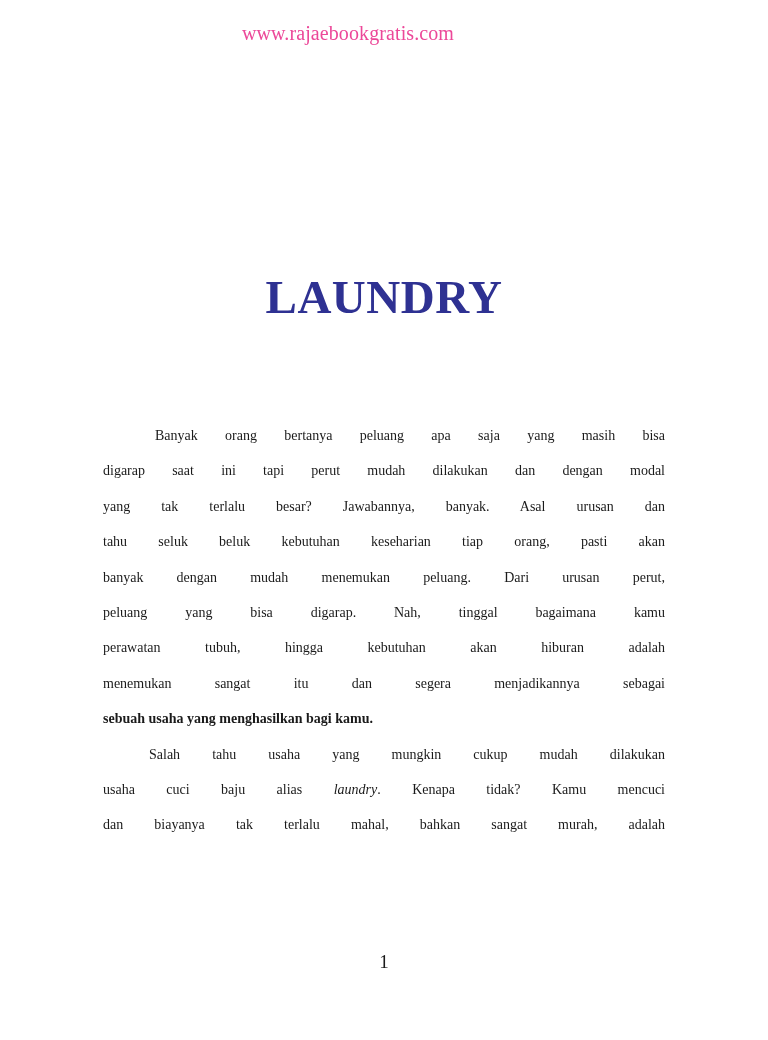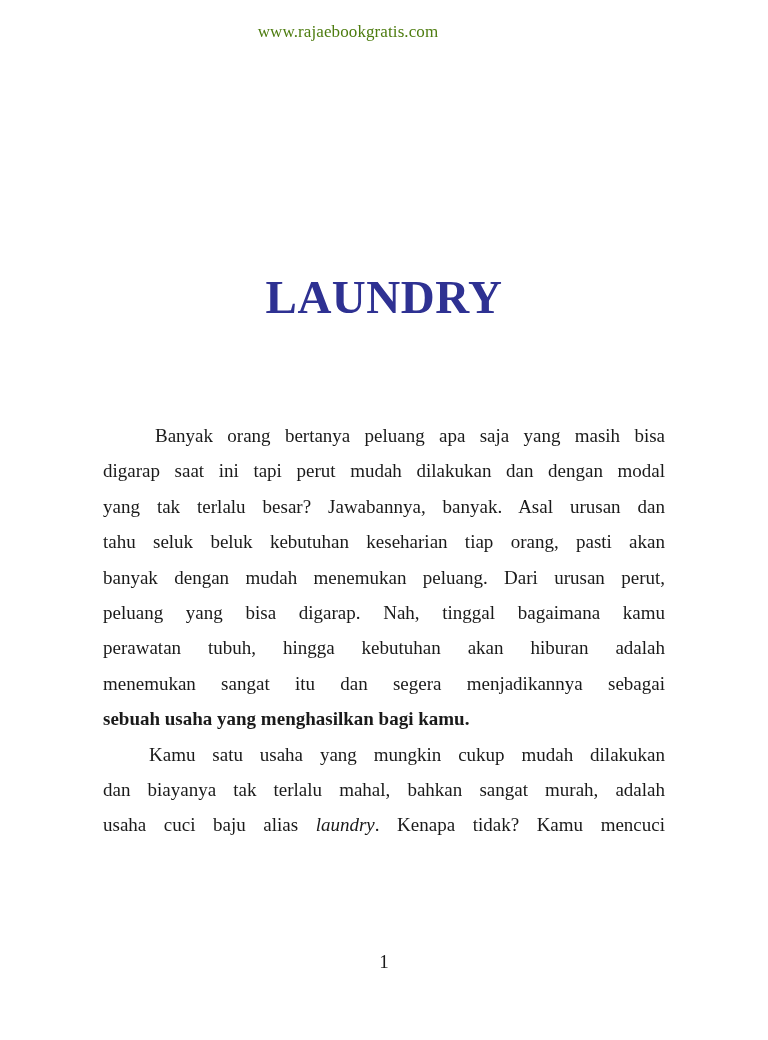--- a/index.html
+++ b/index.html
@@ -14,41 +14,41 @@
       overflow: hidden;
       font-family: "Liberation Serif", "DejaVu Serif", serif;
       color: #1a1a1a;
     }
     .header-url {
       position: absolute;
       top: 22px;
       left: 0;
       width: 696px;
       text-align: center;
-      font-size: 17px;
-      color: #4d7c0f;
+      font-size: 20px;
+      color: #ec4899;
       letter-spacing: 0.1px;
     }
     .chapter-title {
       position: absolute;
       top: 270px;
       left: 0;
       width: 768px;
       text-align: center;
       font-size: 47px;
       font-weight: bold;
       color: #2e3192;
       letter-spacing: 0.5px;
     }
     .body-text {
       position: absolute;
       top: 418px;
       left: 103px;
       width: 562px;
-      font-size: 19px;
+      font-size: 14px;
     }
     .line {
       display: block;
       height: 35.4px;
       line-height: 35.4px;
       text-align: justify;
       text-align-last: justify;
       white-space: normal;
     }
     .line.last {
@@ -85,19 +85,19 @@
     <span class="line">digarap saat ini tapi perut mudah dilakukan dan dengan modal</span>
     <span class="line">yang tak terlalu besar? Jawabannya, banyak. Asal urusan dan</span>
     <span class="line">tahu seluk beluk kebutuhan keseharian tiap orang, pasti akan</span>
     <span class="line">banyak dengan mudah menemukan peluang. Dari urusan perut,</span>
     <span class="line">peluang yang bisa digarap. Nah, tinggal bagaimana kamu</span>
     <span class="line">perawatan tubuh, hingga kebutuhan akan hiburan adalah</span>
     <span class="line">menemukan sangat itu dan segera menjadikannya sebagai</span>
     <span class="line last">sebuah usaha yang menghasilkan bagi kamu.</span>
   </div>
   <div>
-    <span class="line indent2">Kamu satu usaha yang mungkin cukup mudah dilakukan</span>
+    <span class="line indent2">Salah tahu usaha yang mungkin cukup mudah dilakukan</span>
+    <span class="line"><span>usaha cuci baju alias </span><em>laundry</em><span>. Kenapa tidak? Kamu mencuci</span></span>
     <span class="line">dan biayanya tak terlalu mahal, bahkan sangat murah, adalah</span>
-    <span class="line"><span>usaha cuci baju alias </span><em>laundry</em><span>. Kenapa tidak? Kamu mencuci</span></span>
   </div>
 </div>
 
 <div class="page-number">1</div>
 
 </body></html>

